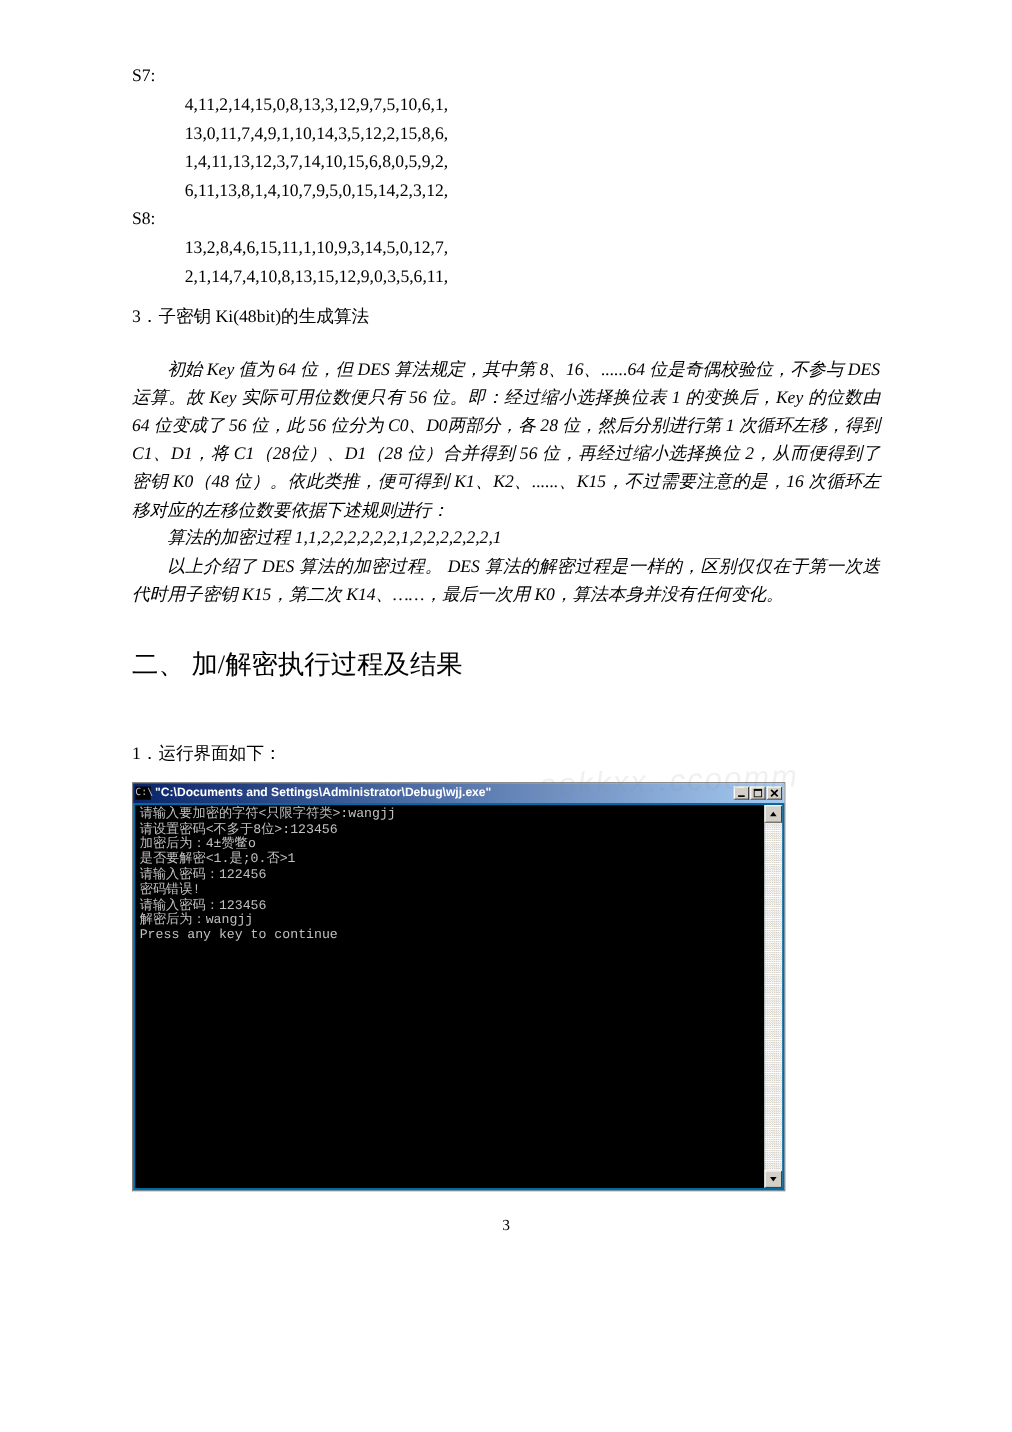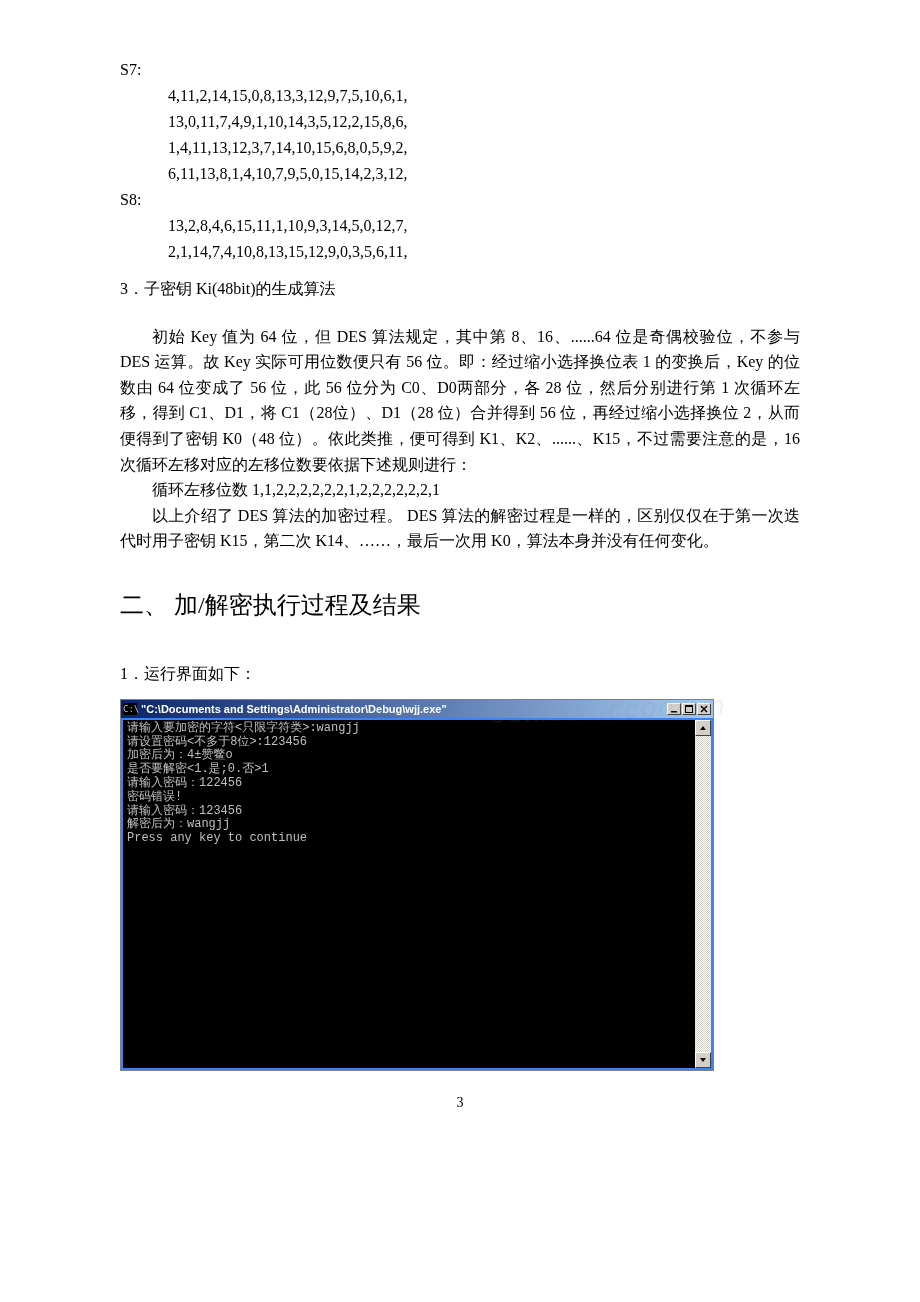--- a/index.html
+++ b/index.html
@@ -23,29 +23,30 @@
   .indent {
     padding-left: 48px;
   }
   .section-heading {
     margin-top: 12px;
     margin-bottom: 4px;
     font-family: "Times New Roman", "SimSun", serif;
     line-height: 1.6;
   }
   .subheading {
-    margin-top: 16px;
+    margin-top: 28px;
     margin-bottom: 10px;
     font-family: "SimSun", serif;
     line-height: 1.6;
   }
   .para {
     line-height: 1.6;
     margin: 0;
     text-align: justify;
+    font-style: italic;
   }
   .para-indent {
     text-indent: 2em;
   }
   .big-heading {
     margin-top: 30px;
     margin-bottom: 8px;
     font-size: 24px;
     line-height: 1.8;
   }
@@ -100,21 +101,21 @@
     align-items: center;
     justify-content: center;
     font-size: 9px;
     color: #000;
     line-height: 1;
   }
   .tbtn svg { display:block; }
 
   .console-body-wrap {
     display: flex;
-    background: #3b82f6;
+    background: #0369a1;
     padding: 2px;
     justify-content: space-between;
   }
   .console-body {
     flex: 1;
     background: #000;
     color: #c0c0c0;
     font-family: "NSimSun", "SimSun", "Courier New", monospace;
     font-size: 12px;
     line-height: 1.15;
@@ -184,21 +185,21 @@
   <div class="mono-line">S8:</div>
   <div class="indent">
     <div class="mono-line">13,2,8,4,6,15,11,1,10,9,3,14,5,0,12,7,</div>
     <div class="mono-line">2,1,14,7,4,10,8,13,15,12,9,0,3,5,6,11,</div>
   </div>
 
   <div class="section-heading">3．子密钥 Ki(48bit)的生成算法</div>
   <div style="height:18px"></div>
 
   <p class="para para-indent">初始 Key 值为 64 位，但 DES 算法规定，其中第 8、16、......64 位是奇偶校验位，不参与 DES 运算。故 Key  实际可用位数便只有 56 位。即：经过缩小选择换位表 1 的变换后，Key  的位数由 64  位变成了 56 位，此 56 位分为 C0、D0两部分，各 28 位，然后分别进行第 1 次循环左移，得到 C1、D1，将 C1（28位）、D1（28 位）合并得到 56 位，再经过缩小选择换位 2，从而便得到了密钥 K0（48 位）。依此类推，便可得到 K1、K2、......、K15，不过需要注意的是，16 次循环左移对应的左移位数要依据下述规则进行：</p>
-  <p class="para para-indent">循环左移位数 1,1,2,2,2,2,2,2,1,2,2,2,2,2,2,1</p>
+  <p class="para para-indent">算法的加密过程 1,1,2,2,2,2,2,2,1,2,2,2,2,2,2,1</p>
   <p class="para para-indent">以上介绍了 DES 算法的加密过程。 DES 算法的解密过程是一样的，区别仅仅在于第一次迭代时用子密钥 K15，第二次 K14、……，最后一次用 K0，算法本身并没有任何变化。</p>
 
   <div class="big-heading">二、   加/解密执行过程及结果</div>
   <div style="height:10px"></div>
   <div class="subheading">1．运行界面如下：</div>
 
   <div class="console-window">
     <div class="titlebar">
       <div class="titlebar-icon">C:\</div>
       <div class="titlebar-text">"C:\Documents and Settings\Administrator\Debug\wjj.exe"</div>

